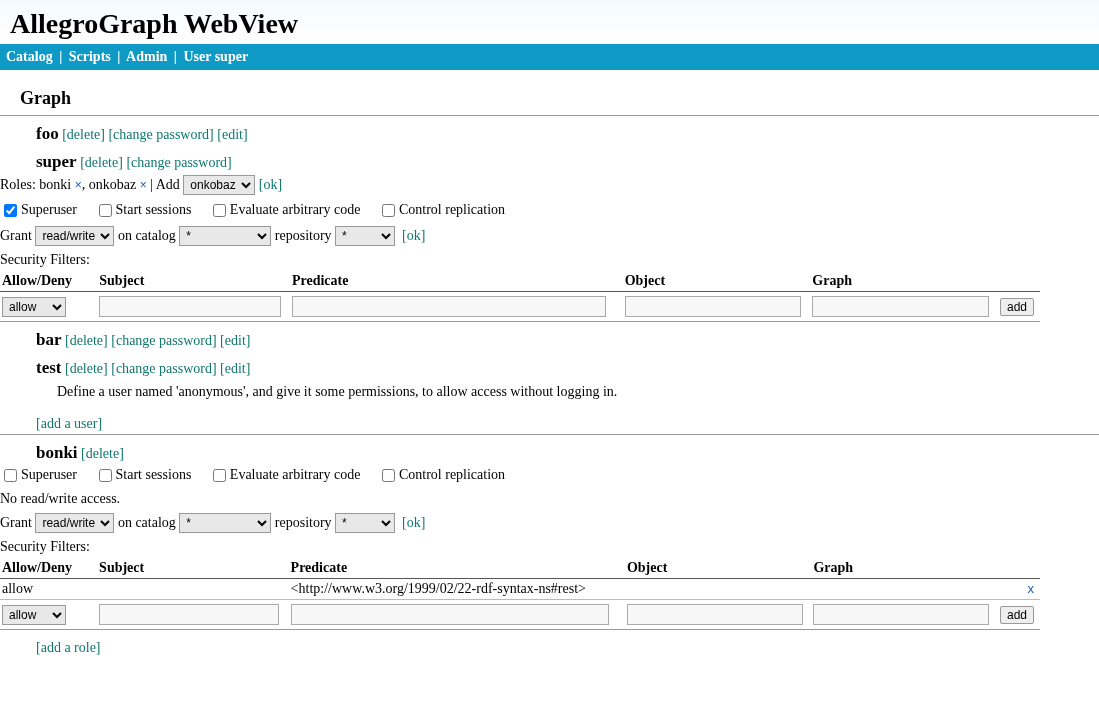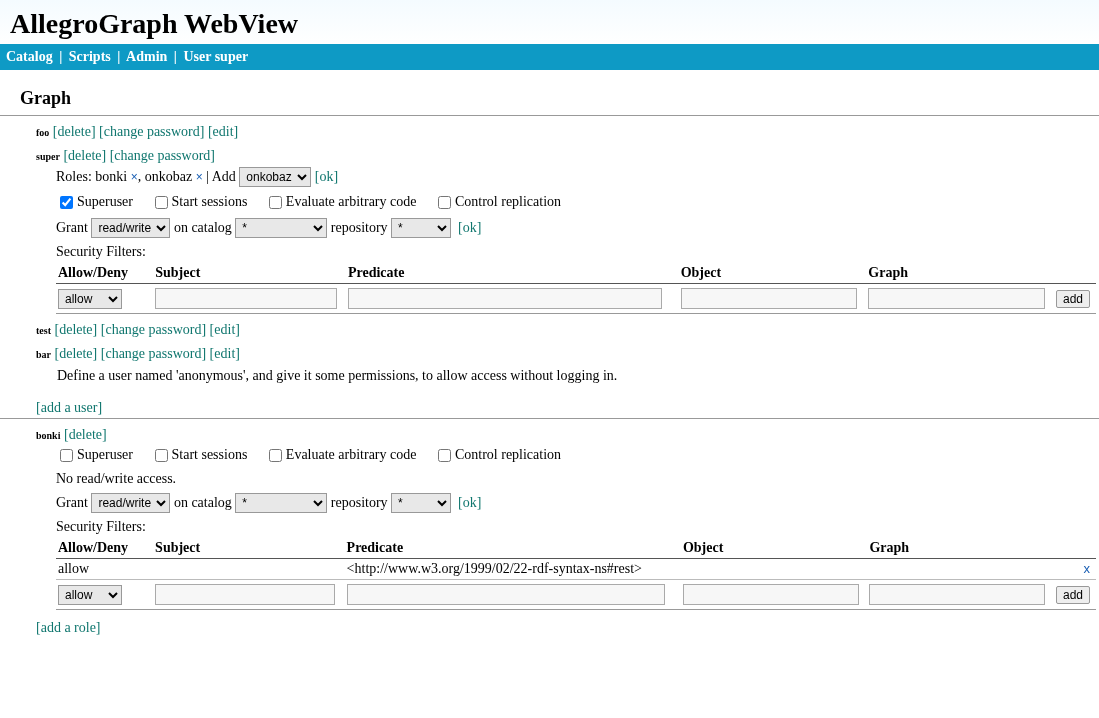--- a/index.html
+++ b/index.html
@@ -33,28 +33,28 @@
     font-size: 18px;
     font-weight: bold;
     padding: 18px 0 4px 20px;
   }
   hr.section-rule {
     border: none;
     border-top: 1px solid #999;
     margin: 2px 0 0 0;
   }
   .user-block { padding: 8px 0 0 36px; }
-  .user-name { font-weight: bold; font-size: 10px; }
+  .user-name { font-weight: bold; font-size: 17px; }
   .link {
     color: #0f766e;
     text-decoration: none;
     font-size: 14px;
     cursor: pointer;
   }
-  .detail-block { padding-left: 56px; font-size: 14px; }
+  .detail-block { font-size: 14px; }
   .remove-x {
     color: #1a5fb4;
     cursor: pointer;
     font-family: Arial, sans-serif;
     font-size: 12px;
   }
   .row { padding: 3px 0; }
   input[type="checkbox"] {
     vertical-align: middle;
     margin-right: 4px;
@@ -197,28 +197,28 @@
         <td><input type="text" class="filter-input" style=""></td>
         <td><input type="text" class="filter-input" style=""></td>
         <td><input type="text" class="filter-input" style=""></td>
         <td style="text-align:right"><button class="add-btn">add</button></td>
       </tr>
     </tbody>
       </table>
   </div>
 
   <div class="user-block">
+    <span class="user-name">bar</span>
+    <a class="link">[delete]</a>
+    <a class="link">[change password]</a>
+    <a class="link">[edit]</a>
+  </div>
+
+  <div class="user-block">
     <span class="user-name">test</span>
-    <a class="link">[delete]</a>
-    <a class="link">[change password]</a>
-    <a class="link">[edit]</a>
-  </div>
-
-  <div class="user-block">
-    <span class="user-name">bar</span>
     <a class="link">[delete]</a>
     <a class="link">[change password]</a>
     <a class="link">[edit]</a>
   </div>
 
   <div class="anon-note">Define a user named 'anonymous', and give it some permissions, to allow access without logging in.</div>
 
   <div class="add-link-row">
     <a class="link">[add a user]</a>
   </div>

